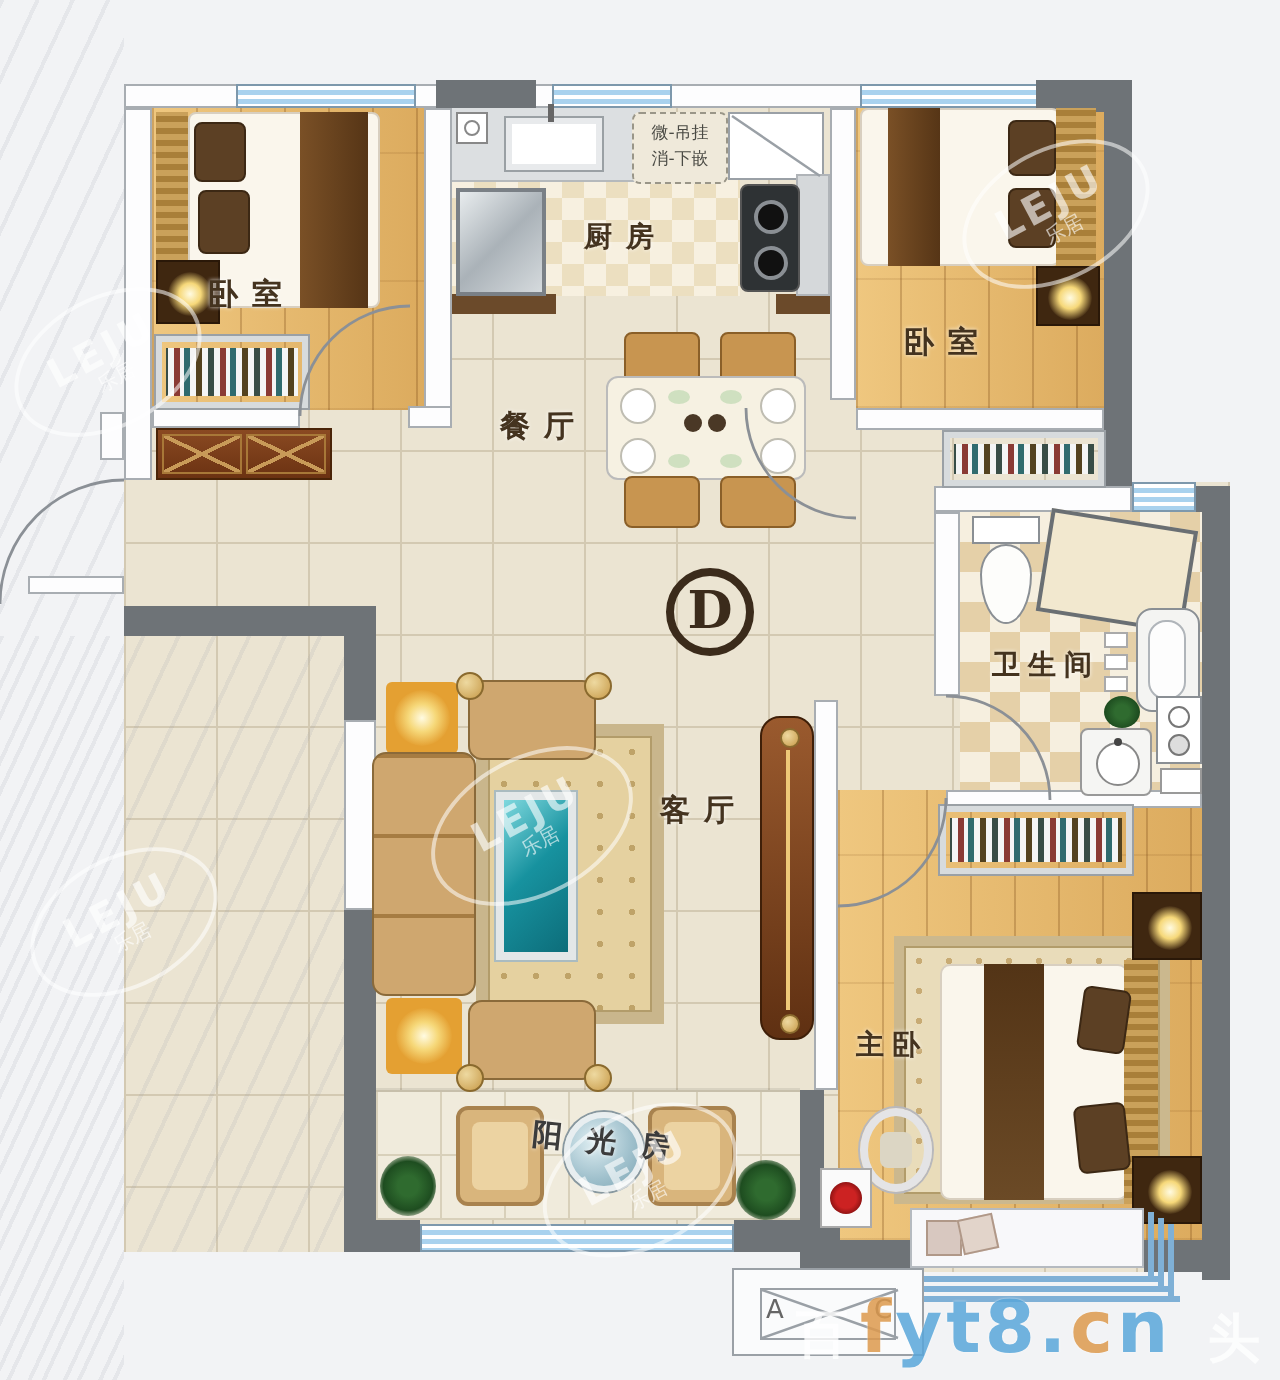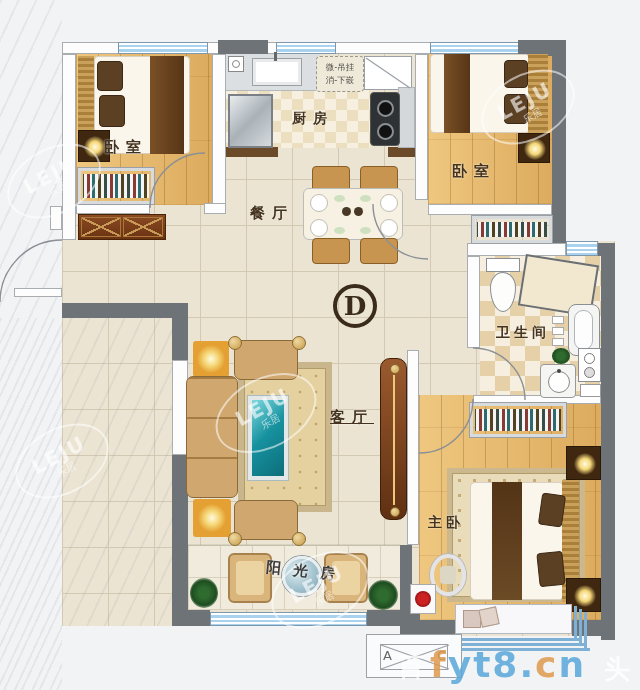--- a/index.html
+++ b/index.html
@@ -260,21 +260,21 @@
   <div class="abs" style="left:366px;top:634px;width:96px;height:44px;background:#fafbfc;border:1.5px solid #9aa0a6;box-sizing:border-box;">
     <div class="abs" style="left:13px;top:9px;width:68px;height:26px;border:1.5px solid #9aa0a6;box-sizing:border-box;"></div>
     <div class="abs" style="left:16px;top:13px;font-size:13px;color:#666;">A</div>
     <div class="abs" style="left:70px;top:13px;font-size:13px;color:#666;">C</div>
   </div>
 
   <div class="abs label" style="left:104px;top:138px;">卧室</div>
   <div class="abs label" style="left:292px;top:110px;font-size:14px;">厨房</div>
   <div class="abs label" style="left:452px;top:162px;">卧室</div>
   <div class="abs label" style="left:250px;top:204px;">餐厅</div>
-  <div class="abs label" style="left:330px;top:408px;text-decoration:underline;">客厅</div>
+  <div class="abs label" style="left:330px;top:396px;">客厅</div>
   <div class="abs label" style="left:496px;top:324px;font-size:14px;letter-spacing:4px;">卫生间</div>
   <div class="abs label" style="left:428px;top:514px;font-size:14px;letter-spacing:4px;">主卧</div>
   <div class="abs label" style="left:266px;top:562px;letter-spacing:12px;transform:rotate(6deg);color:#3c3c3c;">阳光房</div>
   <div class="abs" style="left:333px;top:284px;width:44px;height:44px;border:4px solid var(--marker_ink,#3b2b1b);border-radius:50%;box-sizing:border-box;display:flex;align-items:center;justify-content:center;font-family:'DejaVu Serif',serif;font-weight:bold;font-size:26px;color:var(--marker_ink,#3b2b1b);">D</div>
 
   <svg width="640" height="690" viewBox="0 0 640 690">
     <path d="M 62 240 A 62 62 0 0 0 0 302" stroke="#8b9096" stroke-width="1.4" fill="none"></path>
     <path d="M 150 208 A 55 55 0 0 1 205 153" stroke="#8b9096" stroke-width="1.4" fill="none"></path>
     <path d="M 428 259 A 55 55 0 0 1 373 204" stroke="#8b9096" stroke-width="1.4" fill="none"></path>
     <path d="M 473 399 A 54 54 0 0 1 419 453" stroke="#8b9096" stroke-width="1.4" fill="none"></path>

